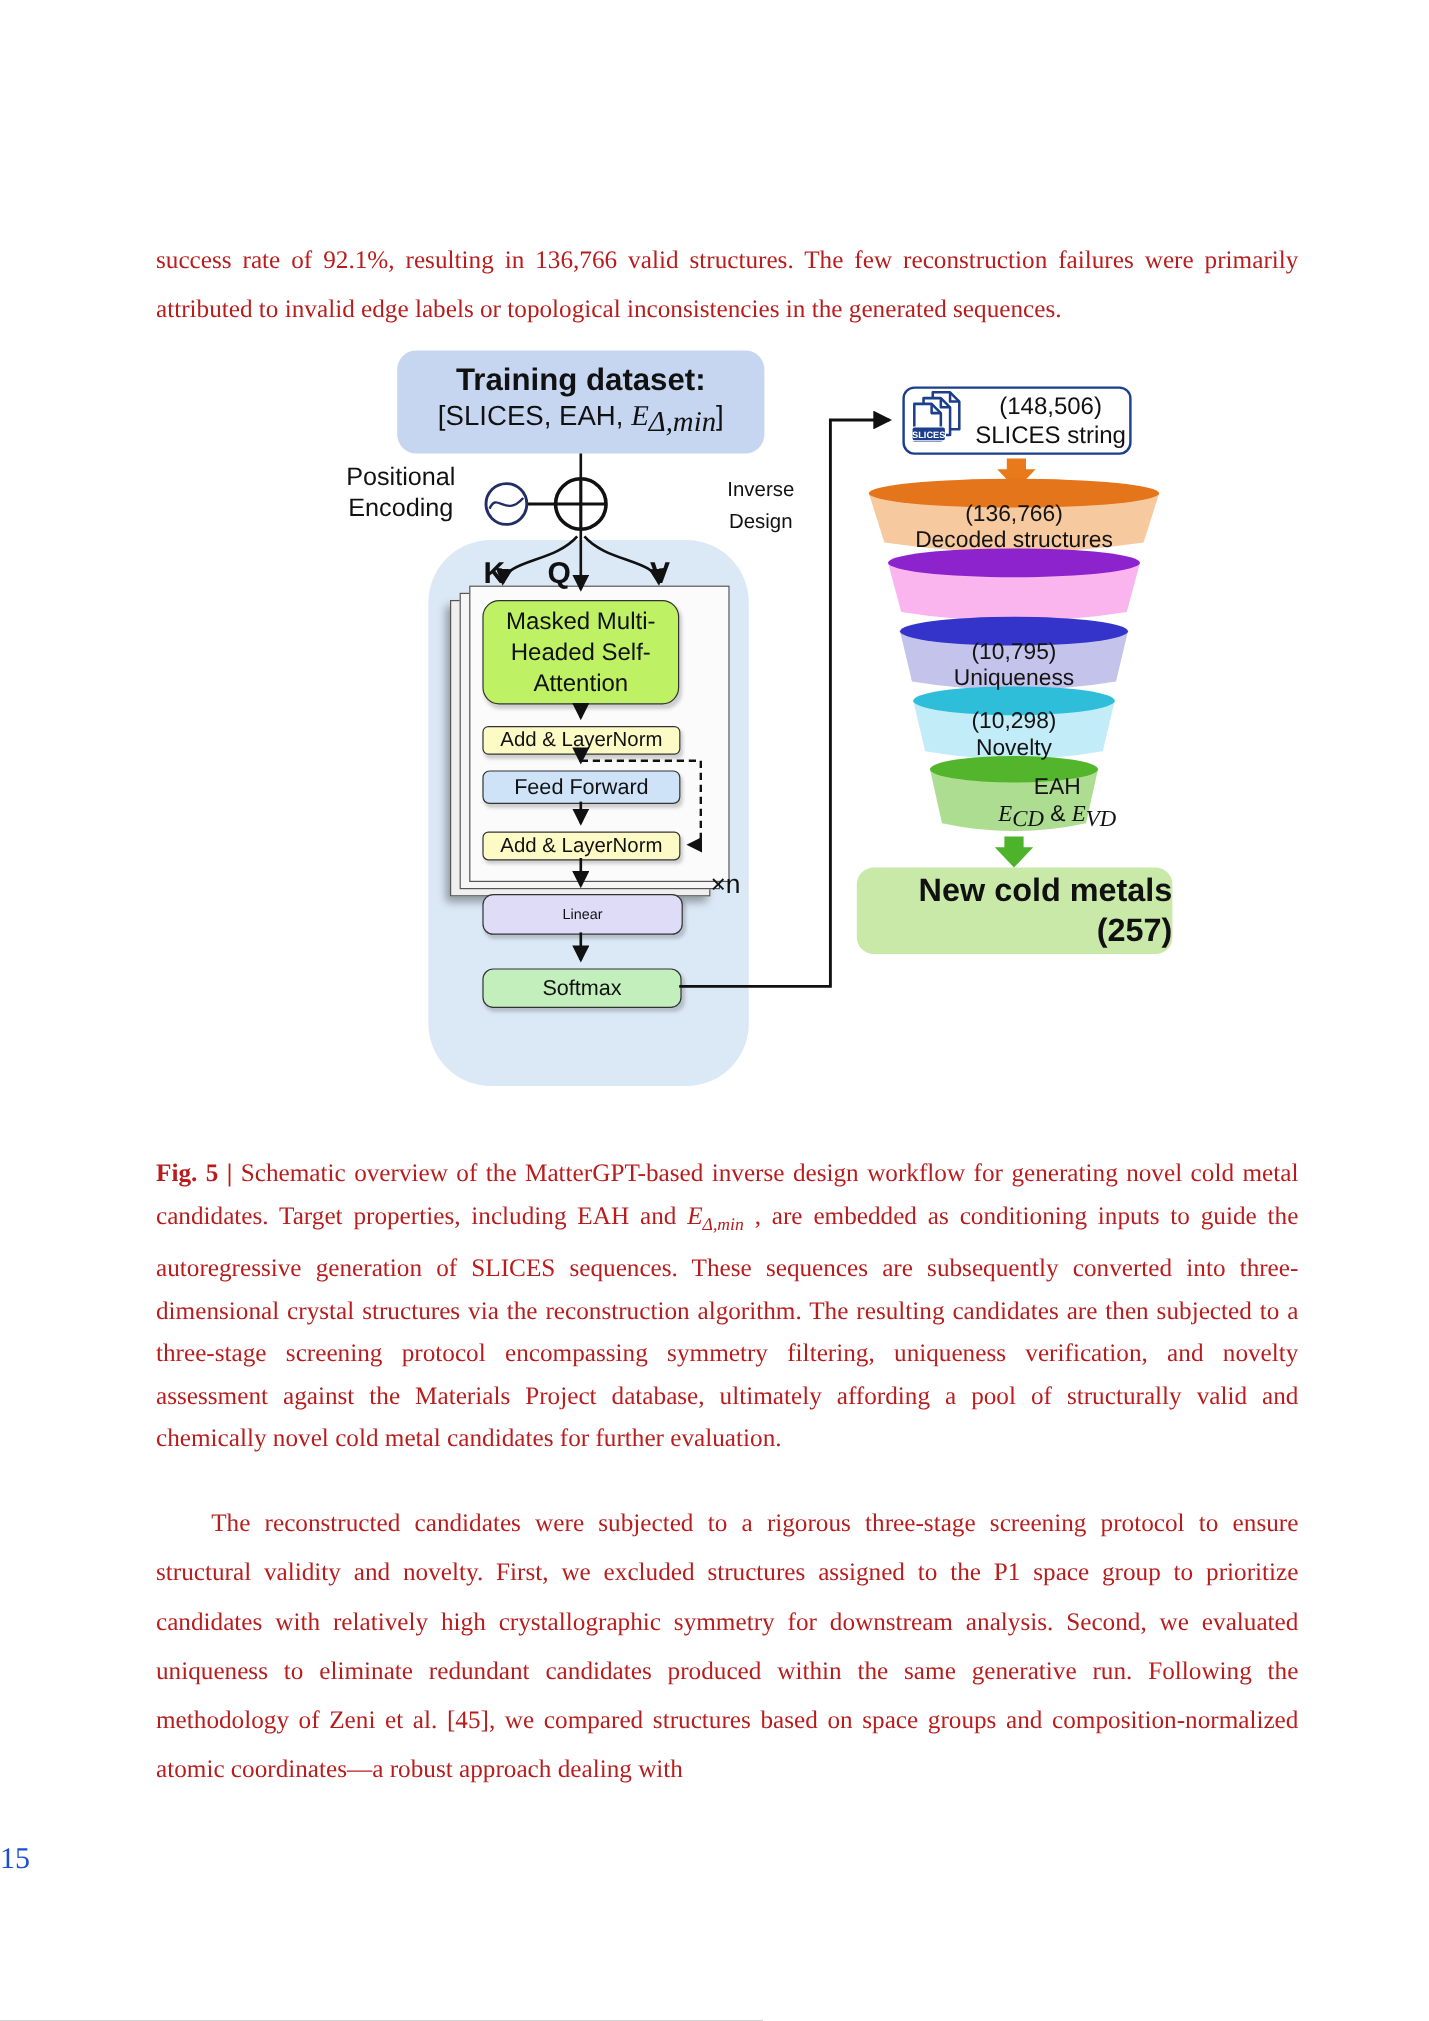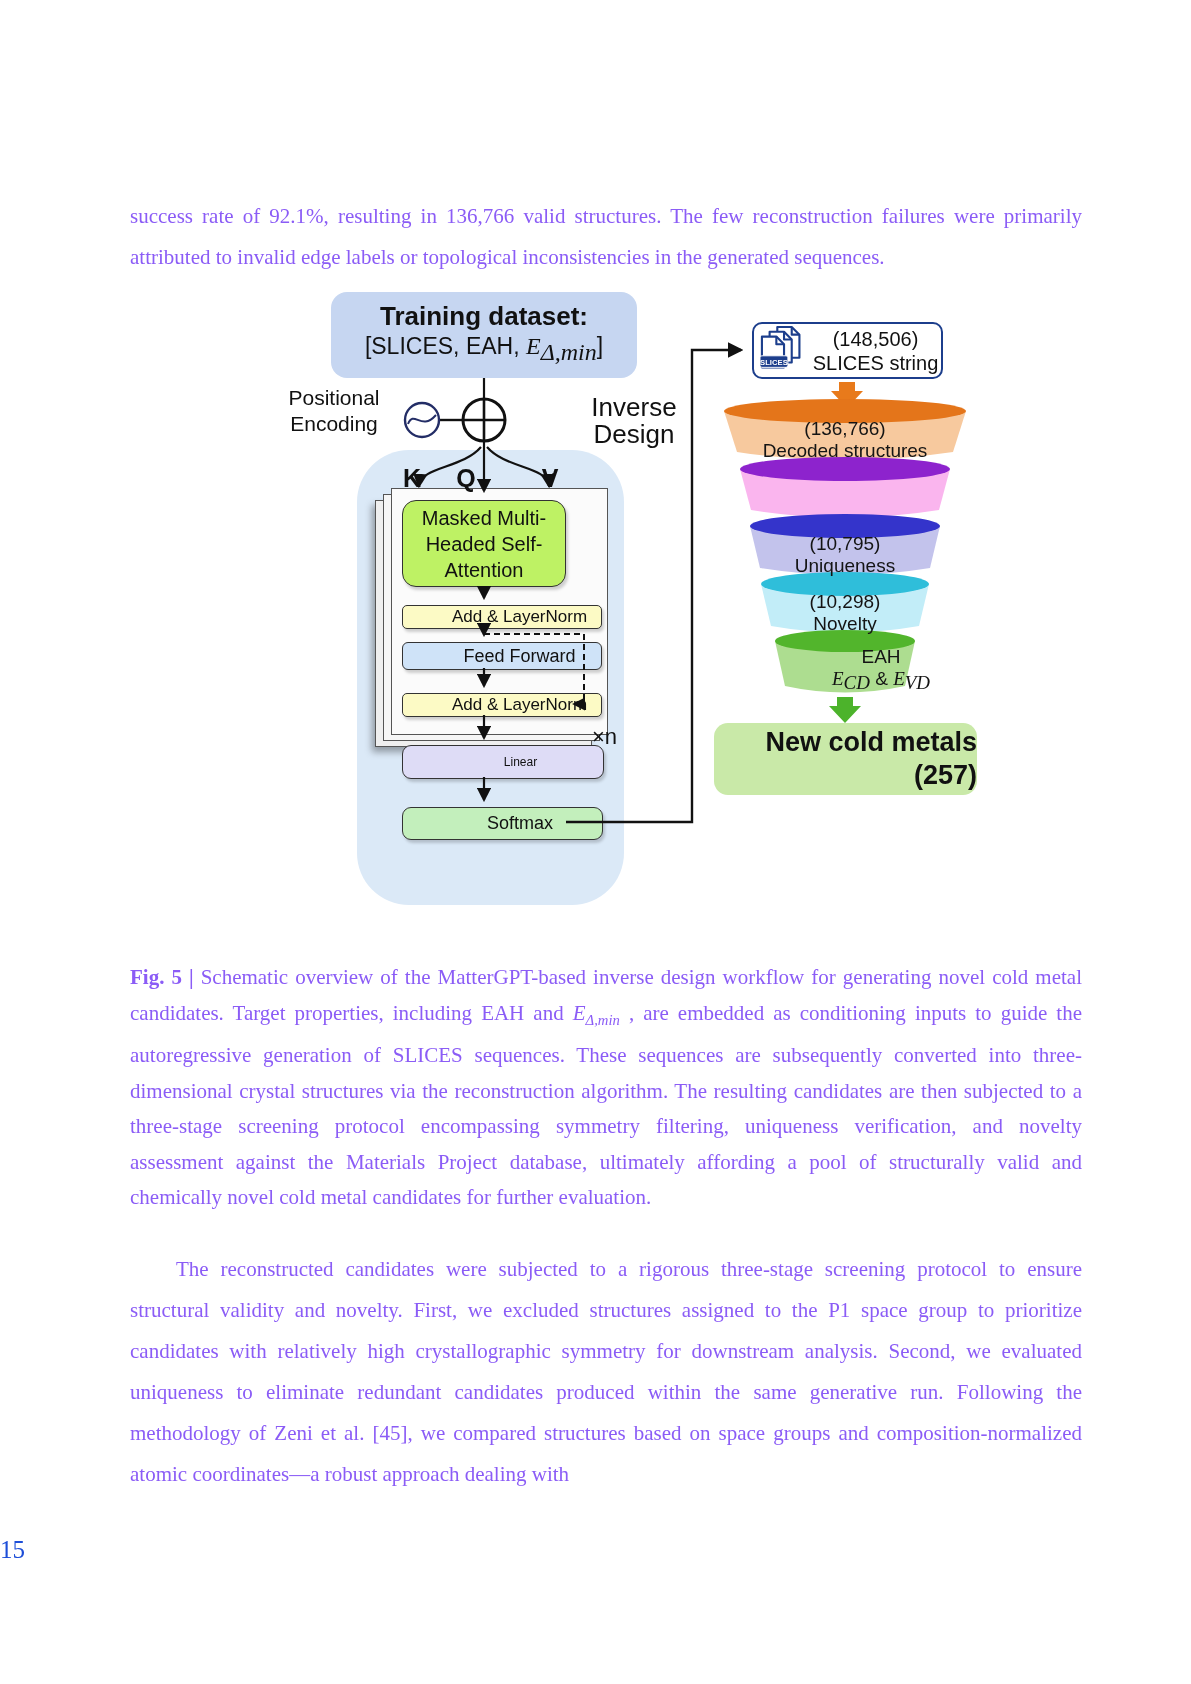--- a/index.html
+++ b/index.html
@@ -2,21 +2,21 @@
 <html><head>
 <meta charset="utf-8">
 <style>
   html,body{margin:0;padding:0;background:#888;}
   .page{
     position:relative;width:1191px;height:1684px;background:#ffffff;
     margin:0 auto;font-family:"Liberation Serif",serif;color:#111;overflow:hidden;
   }
   .para{
     position:absolute;left:130px;width:952px;font-size:21px;line-height:41px;
-    text-align:justify;color:#8b5cf6;margin:0;
+    text-align:justify;color:#b91c1c;margin:0;
   }
   .para-top{top:196px;}
   .caption{top:960px;line-height:35.5px;}
   .caption .figlab{font-weight:bold;}
   .body-para{top:1249px;text-indent:46px;}
   .pagenum{position:absolute;top:1536px;left:0;width:100%;text-align:left;
     font-size:25px;color:#1d4ed8;}
   .mathE{font-family:"Liberation Serif",serif;font-style:italic;}
   sub{font-size:70%;}
 
@@ -28,32 +28,32 @@
 
   .container-bg{left:313px;top:168px;width:267px;height:455px;background:#dbe9f7;
     border-radius:52px;z-index:1;}
   .training{left:287px;top:10px;width:306px;height:86px;background:#c6d6f1;border-radius:16px;
     z-index:2;display:flex;flex-direction:column;align-items:center;justify-content:center;}
   .training .t1{font-size:26px;font-weight:bold;line-height:31px;}
   .training .t2{font-size:23px;line-height:29px;}
   .training .mathE{font-size:24px;}
 
   .pe-label{left:226px;top:103px;width:128px;text-align:center;font-size:21px;line-height:26px;z-index:2;}
-  .id-label{left:543px;top:112px;width:94px;text-align:center;font-size:26px;line-height:27px;z-index:2;}
+  .id-label{left:543px;top:112px;width:94px;text-align:center;font-size:17px;line-height:27px;z-index:2;}
 
   .kqv{z-index:4;font-size:25px;font-weight:bold;width:36px;text-align:center;top:182px;}
   .k{left:350px;} .q{left:404px;} .v{left:488px;}
 
   .pagebox{width:215px;height:245px;background:#fbfbfb;border:1.5px solid #555;z-index:2;}
   .pg3{left:331px;top:218px;background:#efefef;box-shadow:-3px 5px 7px rgba(0,0,0,.35);}
   .pg2{left:339px;top:212px;background:#f6f6f6;}
   .pg1{left:347px;top:206px;}
 
   .blk{z-index:3;border:1.6px solid #333;display:flex;align-items:center;justify-content:center;
-    text-align:center;box-shadow:2px 3px 3px rgba(0,0,0,.18);padding-left:35px;}
+    text-align:center;box-shadow:2px 3px 3px rgba(0,0,0,.18);}
   .attention{left:358px;top:218px;width:164px;height:87px;background:#bef264;border-radius:14px;
     font-size:20px;line-height:26px;padding:0 10px;box-sizing:border-box;}
   .addnorm1{left:358px;top:323px;width:163px;height:22px;background:#fcfac5;border-radius:5px;font-size:17px;}
   .ff{left:358px;top:360px;width:163px;height:26px;background:#cfe3f8;border-radius:6px;font-size:18px;}
   .addnorm2{left:358px;top:411px;width:163px;height:22px;background:#fcfac5;border-radius:5px;font-size:17px;}
   .linear{left:358px;top:463px;width:165px;height:32px;background:#dedcf6;border-radius:9px;font-size:12px;}
   .softmax{left:358px;top:525px;width:164px;height:31px;background:#c3efbc;border-radius:9px;font-size:18px;}
   .xn{left:548px;top:442px;font-size:22px;z-index:3;}
   .modelname{left:313px;top:561px;width:267px;text-align:center;font-size:27px;font-weight:bold;z-index:3;}
 

